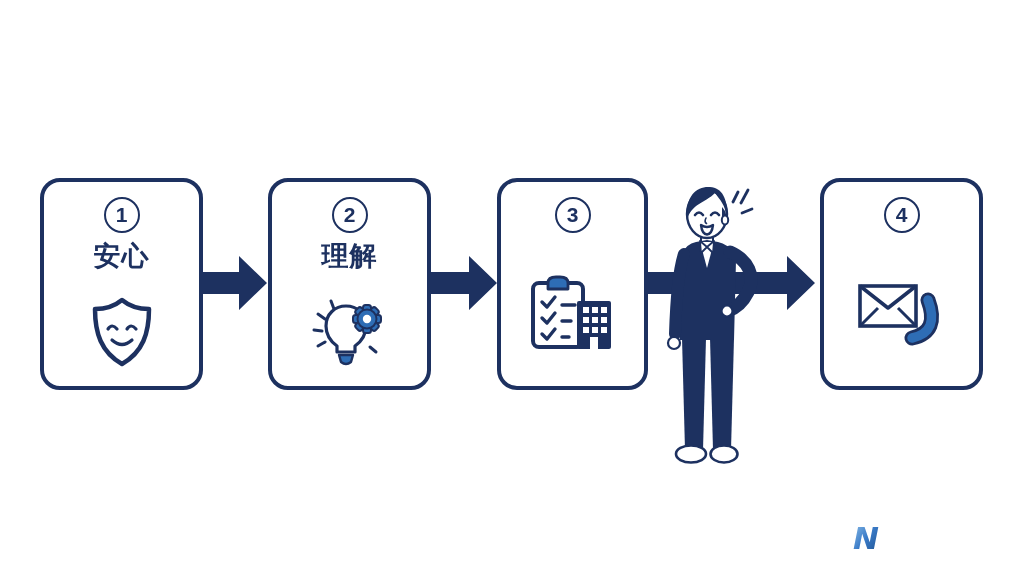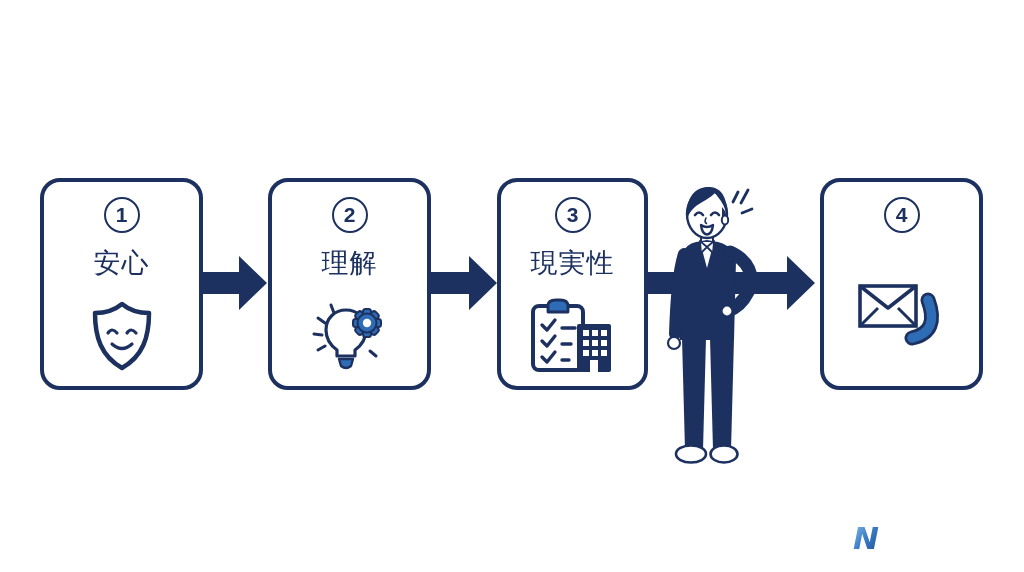--- a/index.html
+++ b/index.html
@@ -16,21 +16,21 @@
     background:#fff;border:4px solid var(--navy);border-radius:20px;
     display:flex;flex-direction:column;align-items:center;padding-top:15px;
     z-index:1;
   }
   .num{
     width:36px;height:36px;box-sizing:border-box;border:2.6px solid var(--navy);border-radius:50%;
     display:flex;align-items:center;justify-content:center;
     font-size:21px;font-weight:bold;color:var(--navy);
   }
   .label{
-    margin-top:14px;font-size:27px;font-weight:normal;color:var(--navy);
+    margin-top:7px;font-size:27px;font-weight:bold;color:var(--navy);
     white-space:nowrap;letter-spacing:1px;line-height:1.2;
   }
   .icon{margin-top:6px;flex:1;display:flex;align-items:center;justify-content:center;}
 
   .arrow{position:absolute;top:256px;z-index:0;}
   .arrow polygon{fill:var(--navy);}
 
   .person{position:absolute;left:658px;top:182px;z-index:2;}
 
   .logo{
@@ -87,21 +87,20 @@
           <circle r="4.2" fill="#fff"></circle>
         </g>
       </svg>
     </div>
   </div>
 
   <div class="card" style="left:497px;width:151px">
     <div class="num">
       <span>3</span>
     </div>
-    <div class="label">現実性</div>
     <div class="icon">
       <svg width="96" height="80" viewBox="0 0 96 80" aria-hidden="true">
         <rect x="8" y="10" width="50" height="64" rx="6" fill="#fff" stroke="#1d3160" stroke-width="4"></rect>
         <path d="M23,16 L23,10 Q23,4 31,4 L35,4 Q43,4 43,10 L43,16 Z" fill="#2e6db5" stroke="#1d3160" stroke-width="2.8" stroke-linejoin="round"></path>
         <g fill="none" stroke="#1d3160" stroke-width="3.4" stroke-linecap="round" stroke-linejoin="round">
           <path d="M17,29 l5,5 l8,-10"></path>
           <path d="M17,45 l5,5 l8,-10"></path>
           <path d="M17,61 l5,5 l8,-10"></path>
           <line x1="37" y1="32" x2="50" y2="32"></line>
           <line x1="37" y1="48" x2="46" y2="48"></line>

